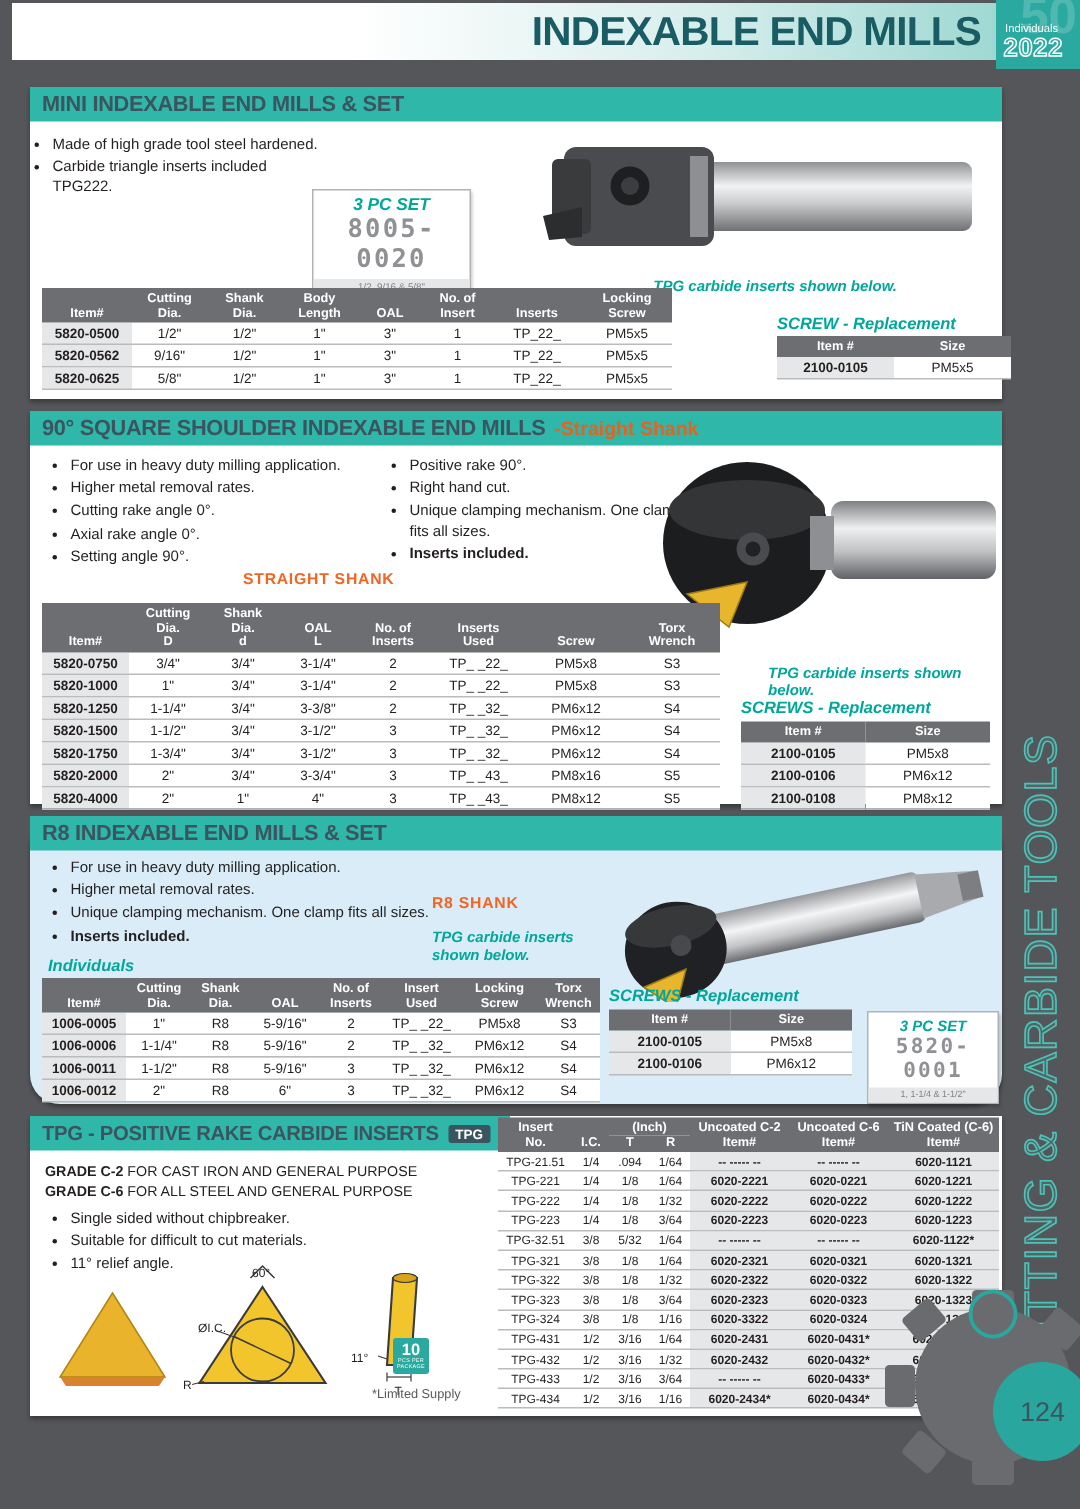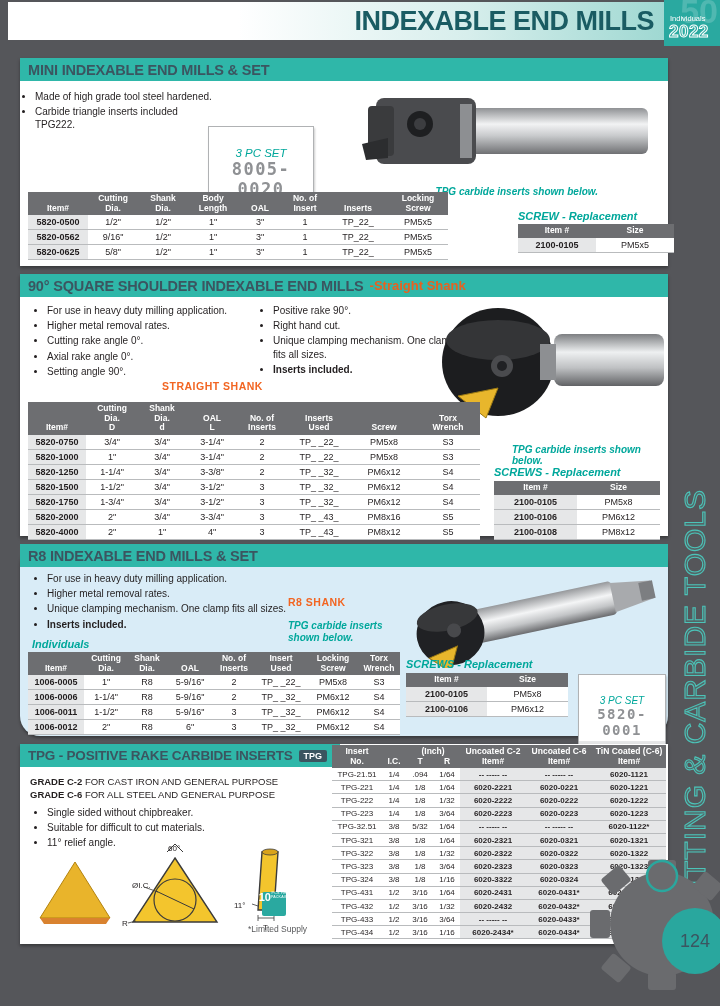--- a/index.html
+++ b/index.html
@@ -38,30 +38,30 @@
                   text-align:center; vertical-align:bottom; padding:2px 1px; line-height:1.12; }
   table.data td { font-size:9px; text-align:center; padding:2px 1px; border-bottom:1px solid #b9bbbd;
                   color:#231f20; background:#fff; white-space:nowrap; overflow:hidden; }
   table.data td:first-child { font-weight:700; background:#e6e7e8; }
 
   table.tpg td { font-size:8px; padding:1.6px 1px; }
   table.tpg td:first-child { background:#fff; font-weight:400; }
   table.tpg td:nth-child(n+5) { background:#e6e7e8; font-weight:700; }
 
   .setbox { border:1px solid #b0b2b4; background:#fff; text-align:center; box-shadow:1px 2px 2px rgba(0,0,0,0.2); }
-  .setbox .lbl { color:#00a79b; font-style:italic; font-weight:400; font-size:11.5px; padding-top:4px;margin-top:16px; }
+  .setbox .lbl { color:#00a79b; font-style:italic; font-weight:700; font-size:11.5px; padding-top:4px; }
   .setbox .num { color:#8f9194; font-weight:700; font-size:17px; letter-spacing:1.5px;
                  font-family:"DejaVu Sans Mono", monospace; }
   .setbox .cap { background:#e6e7e8; color:#808285; font-size:6.5px; padding:2px 0; margin-top:3px; }
 
   .gradeLine { font-size:9.5px; color:#231f20; line-height:1.35; }
   .gradeLine b { font-weight:800; }
 
   .packBadge { width:24px; height:24px; background:#2aa9a0; color:#fff; text-align:center; line-height:1;
-               display:flex; flex-direction:row; justify-content:center; border-radius:2px; }
+               display:flex; flex-direction:column; justify-content:center; border-radius:2px; }
   .packBadge .n { font-size:11px; font-weight:800; }
   .packBadge .t { font-size:3.6px; letter-spacing:0.2px; }
   .limited { font-size:8.5px; color:#58595b; }
 
   
   .side-text { position:absolute; right:2px; top:408px; height:598px; width:46px;
                display:flex; align-items:center; justify-content:center; }
   .side-text span { writing-mode:vertical-rl; transform:rotate(180deg); font-size:30px; letter-spacing:1px;
                     color:rgba(76,195,184,0.15); -webkit-text-stroke:1.1px #4cc3b8; font-weight:400; white-space:nowrap; }
   .page-circle { position:absolute; right:-8px; top:908px; width:66px; height:66px; border-radius:50%;

